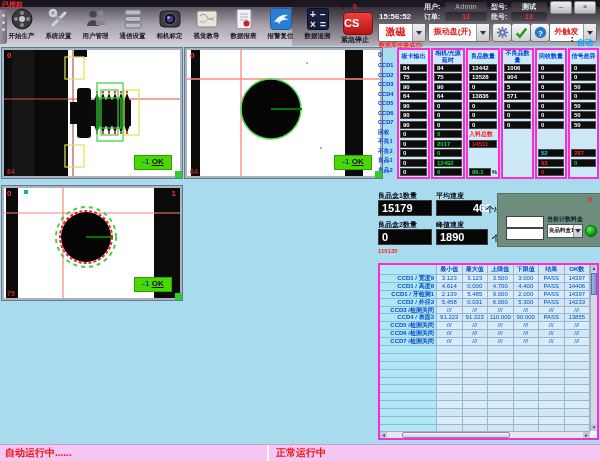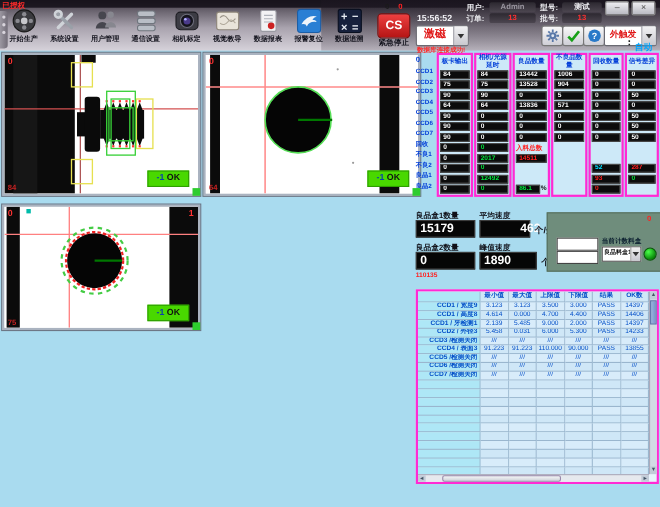--- a/index.html
+++ b/index.html
@@ -15,21 +15,21 @@
   .auth{position:absolute;left:2px;top:0px;font-size:7px;font-weight:bold;color:#ff2a2a;z-index:5;}
   .ministrip{position:absolute;left:0;top:10px;width:7px;height:34px;background:linear-gradient(90deg,#9b97a1,#726d78);border-radius:0 3px 3px 0;z-index:4;}
   .ministrip i{display:block;width:3px;height:3px;background:#d8d4dc;border-radius:50%;margin:4px auto 0;}
 
   #tools{position:absolute;left:3px;top:6px;display:flex;z-index:3;}
   .titem{width:37px;height:40px;text-align:center;cursor:pointer;}
   .titem .ticon{width:24px;height:24px;margin:1px auto 0;}
   .titem .tlabel{font-size:7px;font-weight:bold;color:#15151f;white-space:nowrap;transform:scale(.92);line-height:9px;}
 
   
-  #estop{position:absolute;left:341px;top:3px;width:34px;height:42px;text-align:center;z-index:6;}
+  #estop{position:absolute;left:341px;top:3px;width:34px;height:42px;z-index:6;}
   #estop .counters{font-size:7px;font-weight:bold;height:8px;line-height:8px;}
   #estop .ca{color:#1a1a1a;margin-right:8px;}
   #estop .cb{color:#ff2222;}
   #estop .csbtn{width:28px;height:21px;margin:1px auto 0;border-radius:4px;
     background:linear-gradient(180deg,#ee4040,#b51515);border:1px solid #7d0f0f;
     color:#fff;font-weight:bold;font-size:11px;line-height:21px;cursor:pointer;}
   #estop .tlabel{font-size:7px;font-weight:bold;color:#15151f;line-height:10px;white-space:nowrap;}
 
   .clock{position:absolute;left:379px;top:12px;font-size:8px;font-weight:bold;color:#f2f2f6;z-index:6;}
   .dbmsg{position:absolute;left:379px;top:41px;font-size:6px;font-weight:bold;color:#ff2a2a;z-index:6;white-space:nowrap;}
@@ -58,21 +58,21 @@
     background:linear-gradient(180deg,#efeff2,#b9b9c2);color:#444;font-size:8px;line-height:10px;text-align:center;z-index:7;cursor:pointer;}
 
   
   .camframe{position:absolute;border:2px solid #aab3c0;outline:1px solid #6d7786;background:#fff;}
   .camframe svg{display:block;}
   .cam-tl,.cam-tr,.cam-bl{position:absolute;font-size:8px;font-weight:bold;color:#ff3333;z-index:2;}
   .cam-tl{left:3px;top:1px;} .cam-tr{right:4px;top:1px;}
   .cam-bl{left:3px;bottom:1px;color:#c42222;font-size:7px;}
   .badge{position:absolute;right:8px;bottom:6px;width:36px;height:13px;background:#49d800;border:1px solid #2e9e00;
     font-size:8px;font-weight:bold;text-align:center;line-height:12px;z-index:2;}
-  .badge .b1{color:#0a3fae;} .badge .b2{color:#111;}
+  .badge .b1{color:#0a3fae;} .badge .b2{color:#111;text-decoration:underline;}
   .grip{position:absolute;right:-2px;bottom:-2px;width:7px;height:7px;background:#2ecc2e;z-index:3;}
 
   
   #stats{position:absolute;left:378px;top:48px;width:221px;height:134px;z-index:2;}
   #stats-labels{position:absolute;left:0;top:0;width:19px;}
   #stats-labels .corner{height:13px;font-size:7px;font-weight:bold;color:#0540d8;line-height:13px;}
   #stats-labels .rlabel{height:9.5px;font-size:6px;font-weight:bold;color:#0540d8;line-height:9.5px;white-space:nowrap;transform-origin:left center;transform:scale(.95);}
   .sgroup{position:absolute;top:0;border:2px solid #ff2ad4;background:#cde9f8;box-sizing:border-box;height:131px;}
   .sghead{height:13px;font-size:6px;font-weight:bold;color:#0540d8;text-align:center;line-height:6.5px;
     display:flex;align-items:center;justify-content:center;}
@@ -257,20 +257,26 @@
         <span class="ca">0</span><span class="cb">0</span>
       </div>
       <div class="csbtn">CS</div>
       <div class="tlabel">紧急停止</div>
     </div>
 
     <div class="clock">15:56:52</div>
 
     <div class="combo" id="combo-excite">
       <div class="ctext">激磁</div>
+      <div class="carrow">
+          <span class="tri"></span>
+        </div>
+    </div>
+    <div class="combo" id="combo-vibrator">
+      <div class="ctext">振动盘(开)</div>
       <div class="carrow">
           <span class="tri"></span>
         </div>
     </div>
     <div class="dbmsg">数据库连接成功!</div>
 
     <div class="fieldlbl" style="left:424px;top:2px;">用户:</div>
     <div class="fieldval v-gray" style="left:445px;top:2px;width:42px;">Admin</div>
     <div class="fieldlbl" style="left:424px;top:12px;">订单:</div>
     <div class="fieldval v-red" style="left:445px;top:12px;width:42px;">13</div>
@@ -868,14 +874,18 @@
       <div class="vthumb"></div>
       <div class="varr" style="bottom:0;">▼</div>
     </div>
     <div id="hscroll">
       <div class="harr" style="left:0;">◄</div>
       <div class="hthumb"></div>
       <div class="harr" style="right:0;">►</div>
     </div>
   </div>
 
+  <div id="statusbar">
+    <div class="sleft">自动运行中......</div>
+    <div class="sright">正常运行中</div>
+  </div>
 
 </div>
 
 </body></html>

